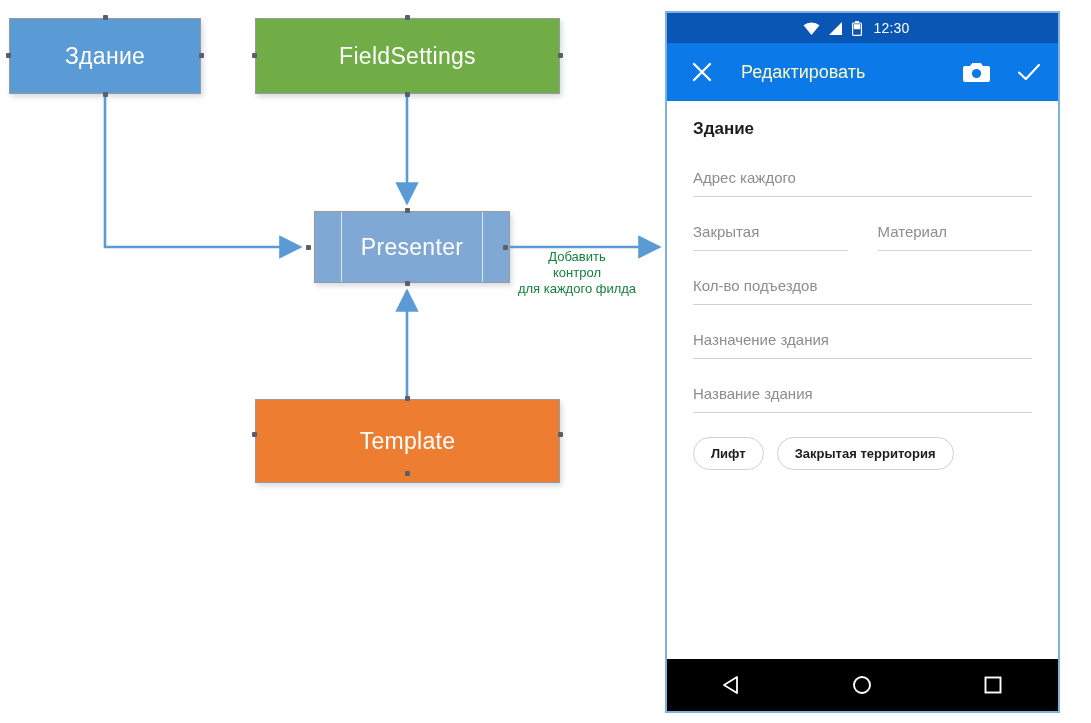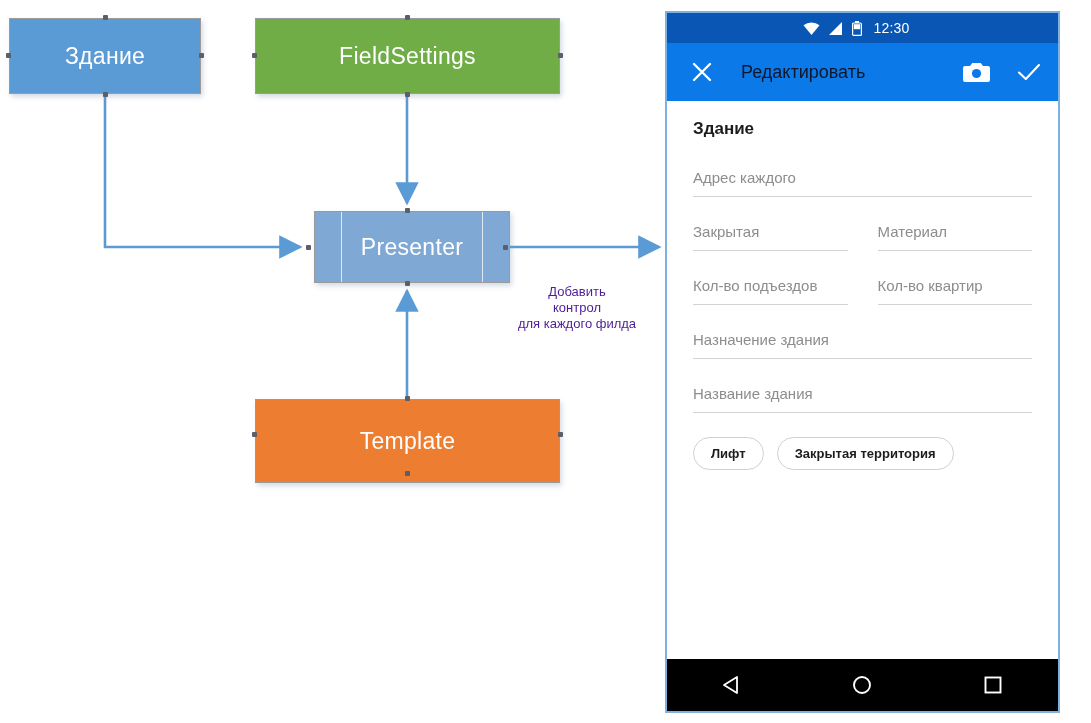--- a/index.html
+++ b/index.html
@@ -82,26 +82,25 @@
     border-radius: 1px;
     z-index: 5;
   }
 
   .annotation {
     position: absolute;
     left: 497px;
     top: 249px;
     width: 160px;
     text-align: center;
-    color: #4c1d95;
+    color: #15803d;
     font-size: 13px;
     line-height: 16px;
     font-family: "Liberation Sans", sans-serif;
     z-index: 4;
-    margin-top: 35px;
   }
   .annotation div { white-space: nowrap; }
 
   
   #phone {
     position: absolute;
     left: 665px;
     top: 11px;
     width: 395px;
     height: 702px;
@@ -127,21 +126,21 @@
     margin-right: 9px;
   }
   #clock { margin-left: 2px; letter-spacing: 0.2px; }
 
   #appbar {
     height: 58px;
     background: #0b79e8;
     display: flex;
     align-items: center;
     padding: 0 16px 0 24px;
-    color: #0f172a;
+    color: #fef9c3;
   }
   #appbar-title {
     font-size: 18px;
     margin-left: 28px;
     flex: 1;
     white-space: nowrap;
   }
   .appbar-action { display: inline-flex; align-items: center; }
   #camera-btn { margin-right: 26px; }
 
@@ -320,23 +319,20 @@
       </div>
       <div class="field">
         <span class="field-label">Материал</span>
       </div>
     </div>
 
     <div class="field-row">
       <div class="field">
         <span class="field-label">Кол-во подъездов</span>
       </div>
-      <div class="field">
-        <span class="field-label">Кол-во квартир</span>
-      </div>
     </div>
 
     <div class="field-row">
       <div class="field">
         <span class="field-label">Назначение здания</span>
       </div>
     </div>
 
     <div class="field-row">
       <div class="field">

